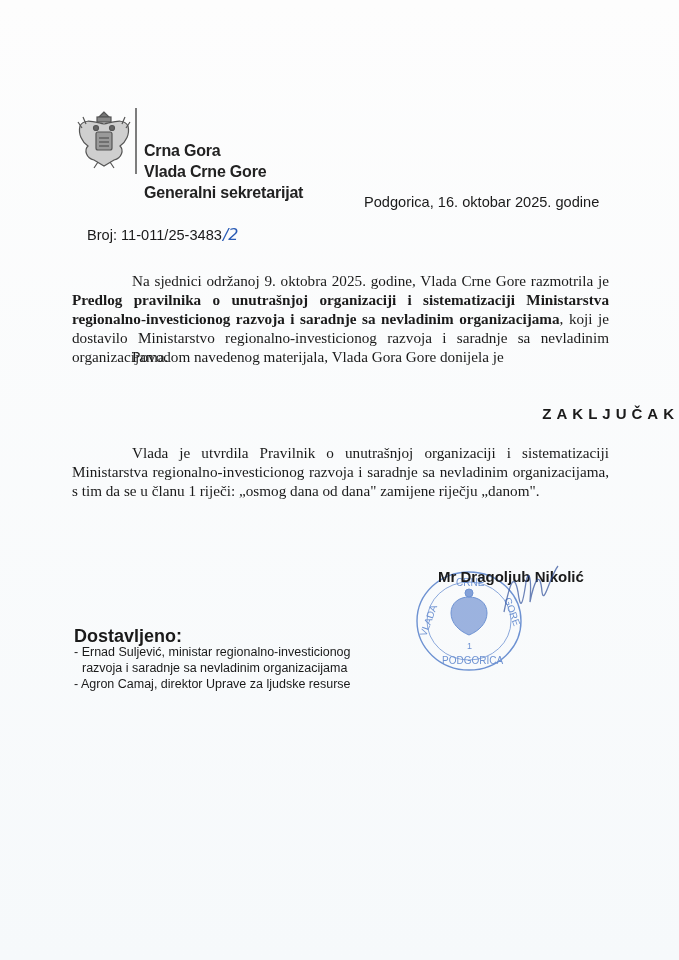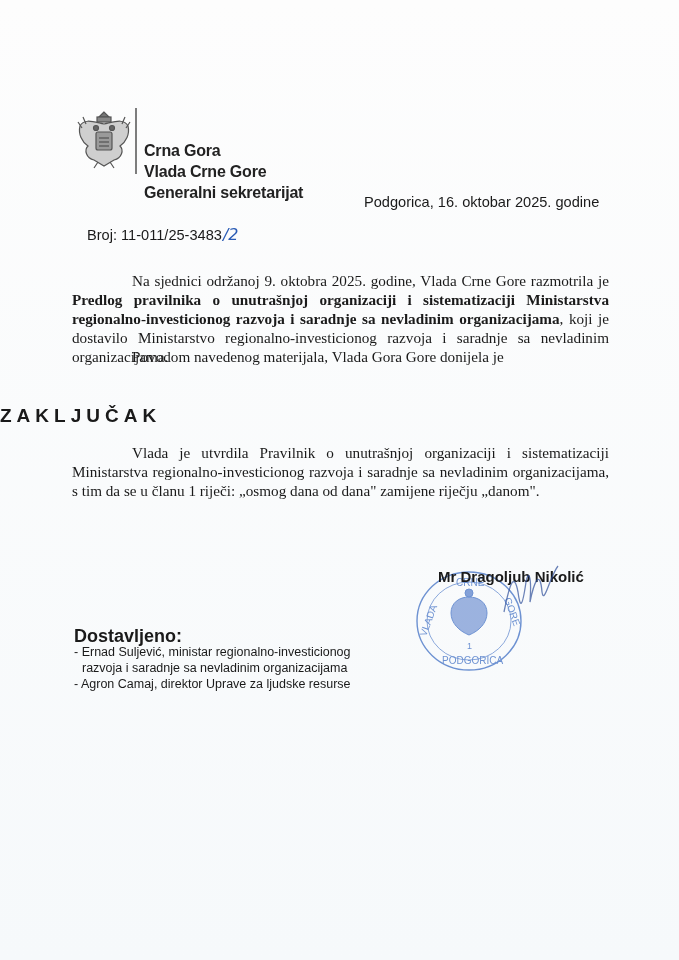--- a/index.html
+++ b/index.html
@@ -24,21 +24,21 @@
     .ref .hand { color: #2a5bb5; font-family: "DejaVu Sans", sans-serif; font-size: 16px; font-style: italic; margin-left: 1px; }
     .place-date { position: absolute; left: 364px; top: 194px; font-size: 14.6px; }
 
     
     .body-text { position: absolute; left: 72px; width: 537px; font-size: 15.2px; line-height: 19px; text-align: justify; font-family: Liberation Serif, serif; }
     .p1 { top: 271px; }
     .indent { text-indent: 60px; }
     .p2 { top: 347px; }
     b { font-weight: bold; }
 
-    .title { position: absolute; left: 0; width: 679px; top: 405px; text-align: left; font-size: 19px; font-weight: bold; letter-spacing: 5px; }
+    .title { position: absolute; left: 0; width: 679px; top: 405px; text-align: right; font-size: 15px; font-weight: bold; letter-spacing: 5px; }
 
     .p3 { top: 443px; }
 
     
     .sig-title { position: absolute; left: 421px; top: 551px; font-size: 15px; font-weight: bold; }
     .sig-name { position: absolute; left: 438px; top: 568px; font-size: 15px; font-weight: bold; }
     .stamp { position: absolute; left: 414px; top: 569px; width: 110px; height: 104px; opacity: 0.75; }
     .signature { position: absolute; left: 500px; top: 562px; width: 80px; height: 60px; opacity: 0.7; }
 
     

